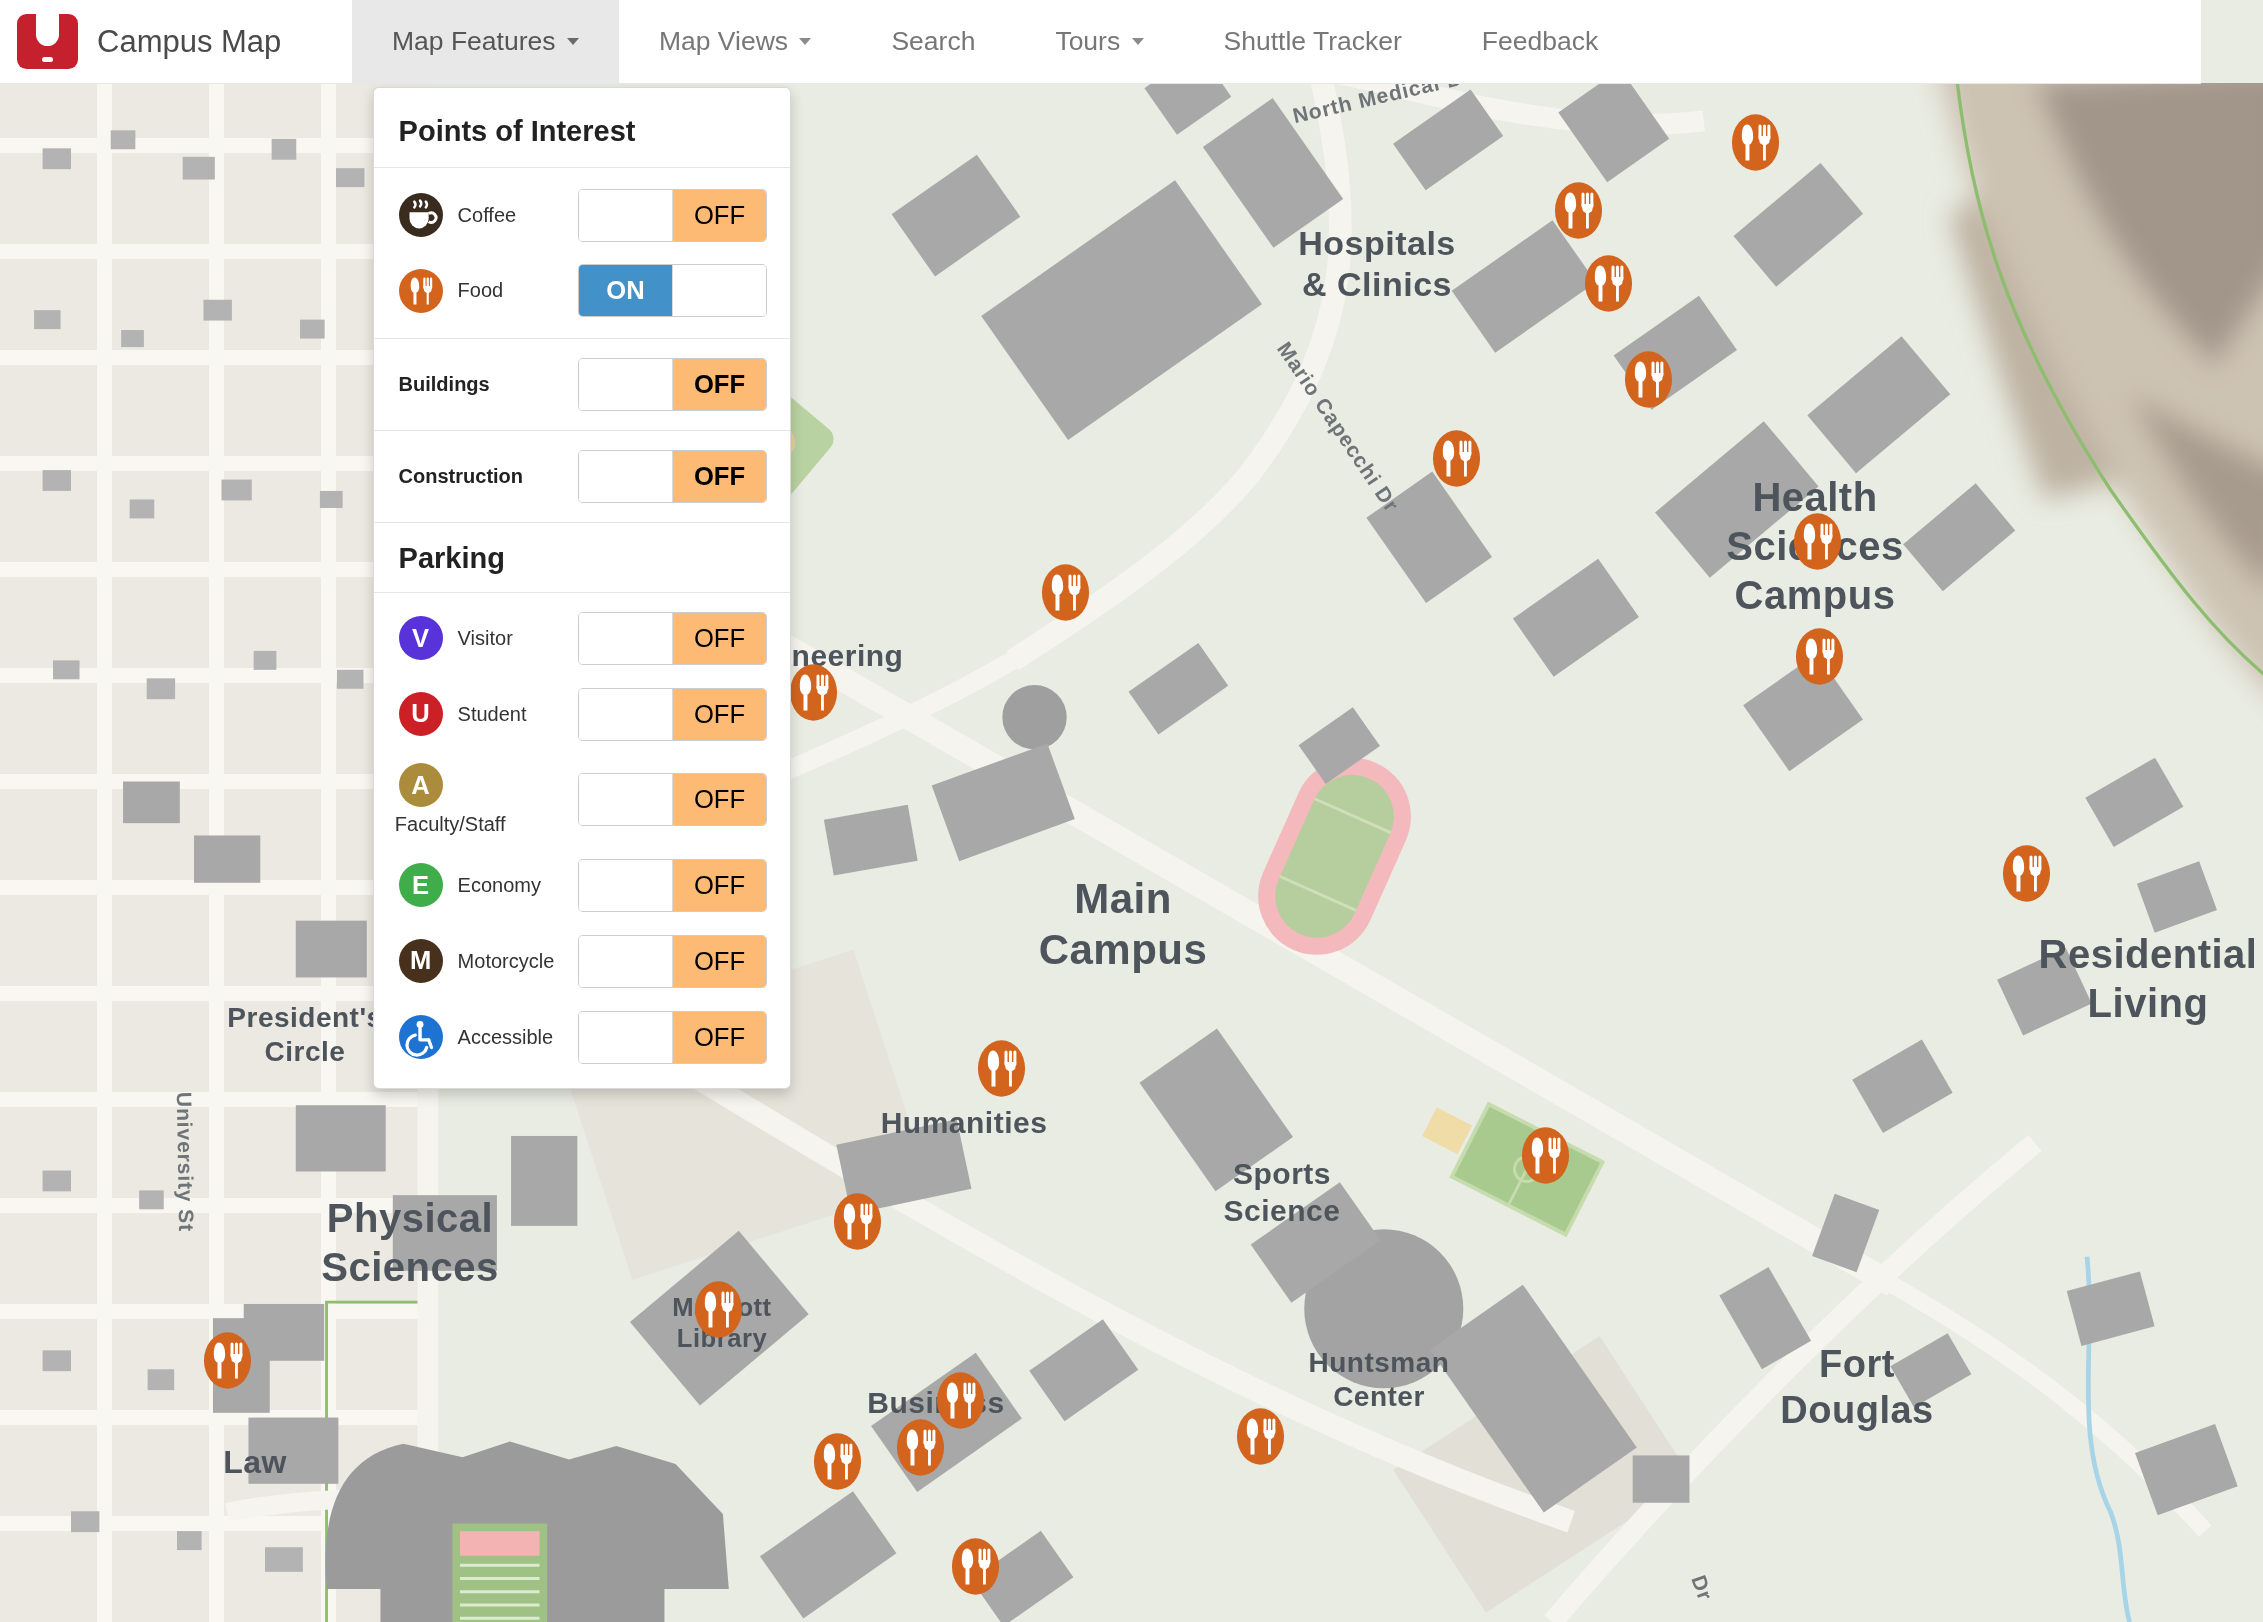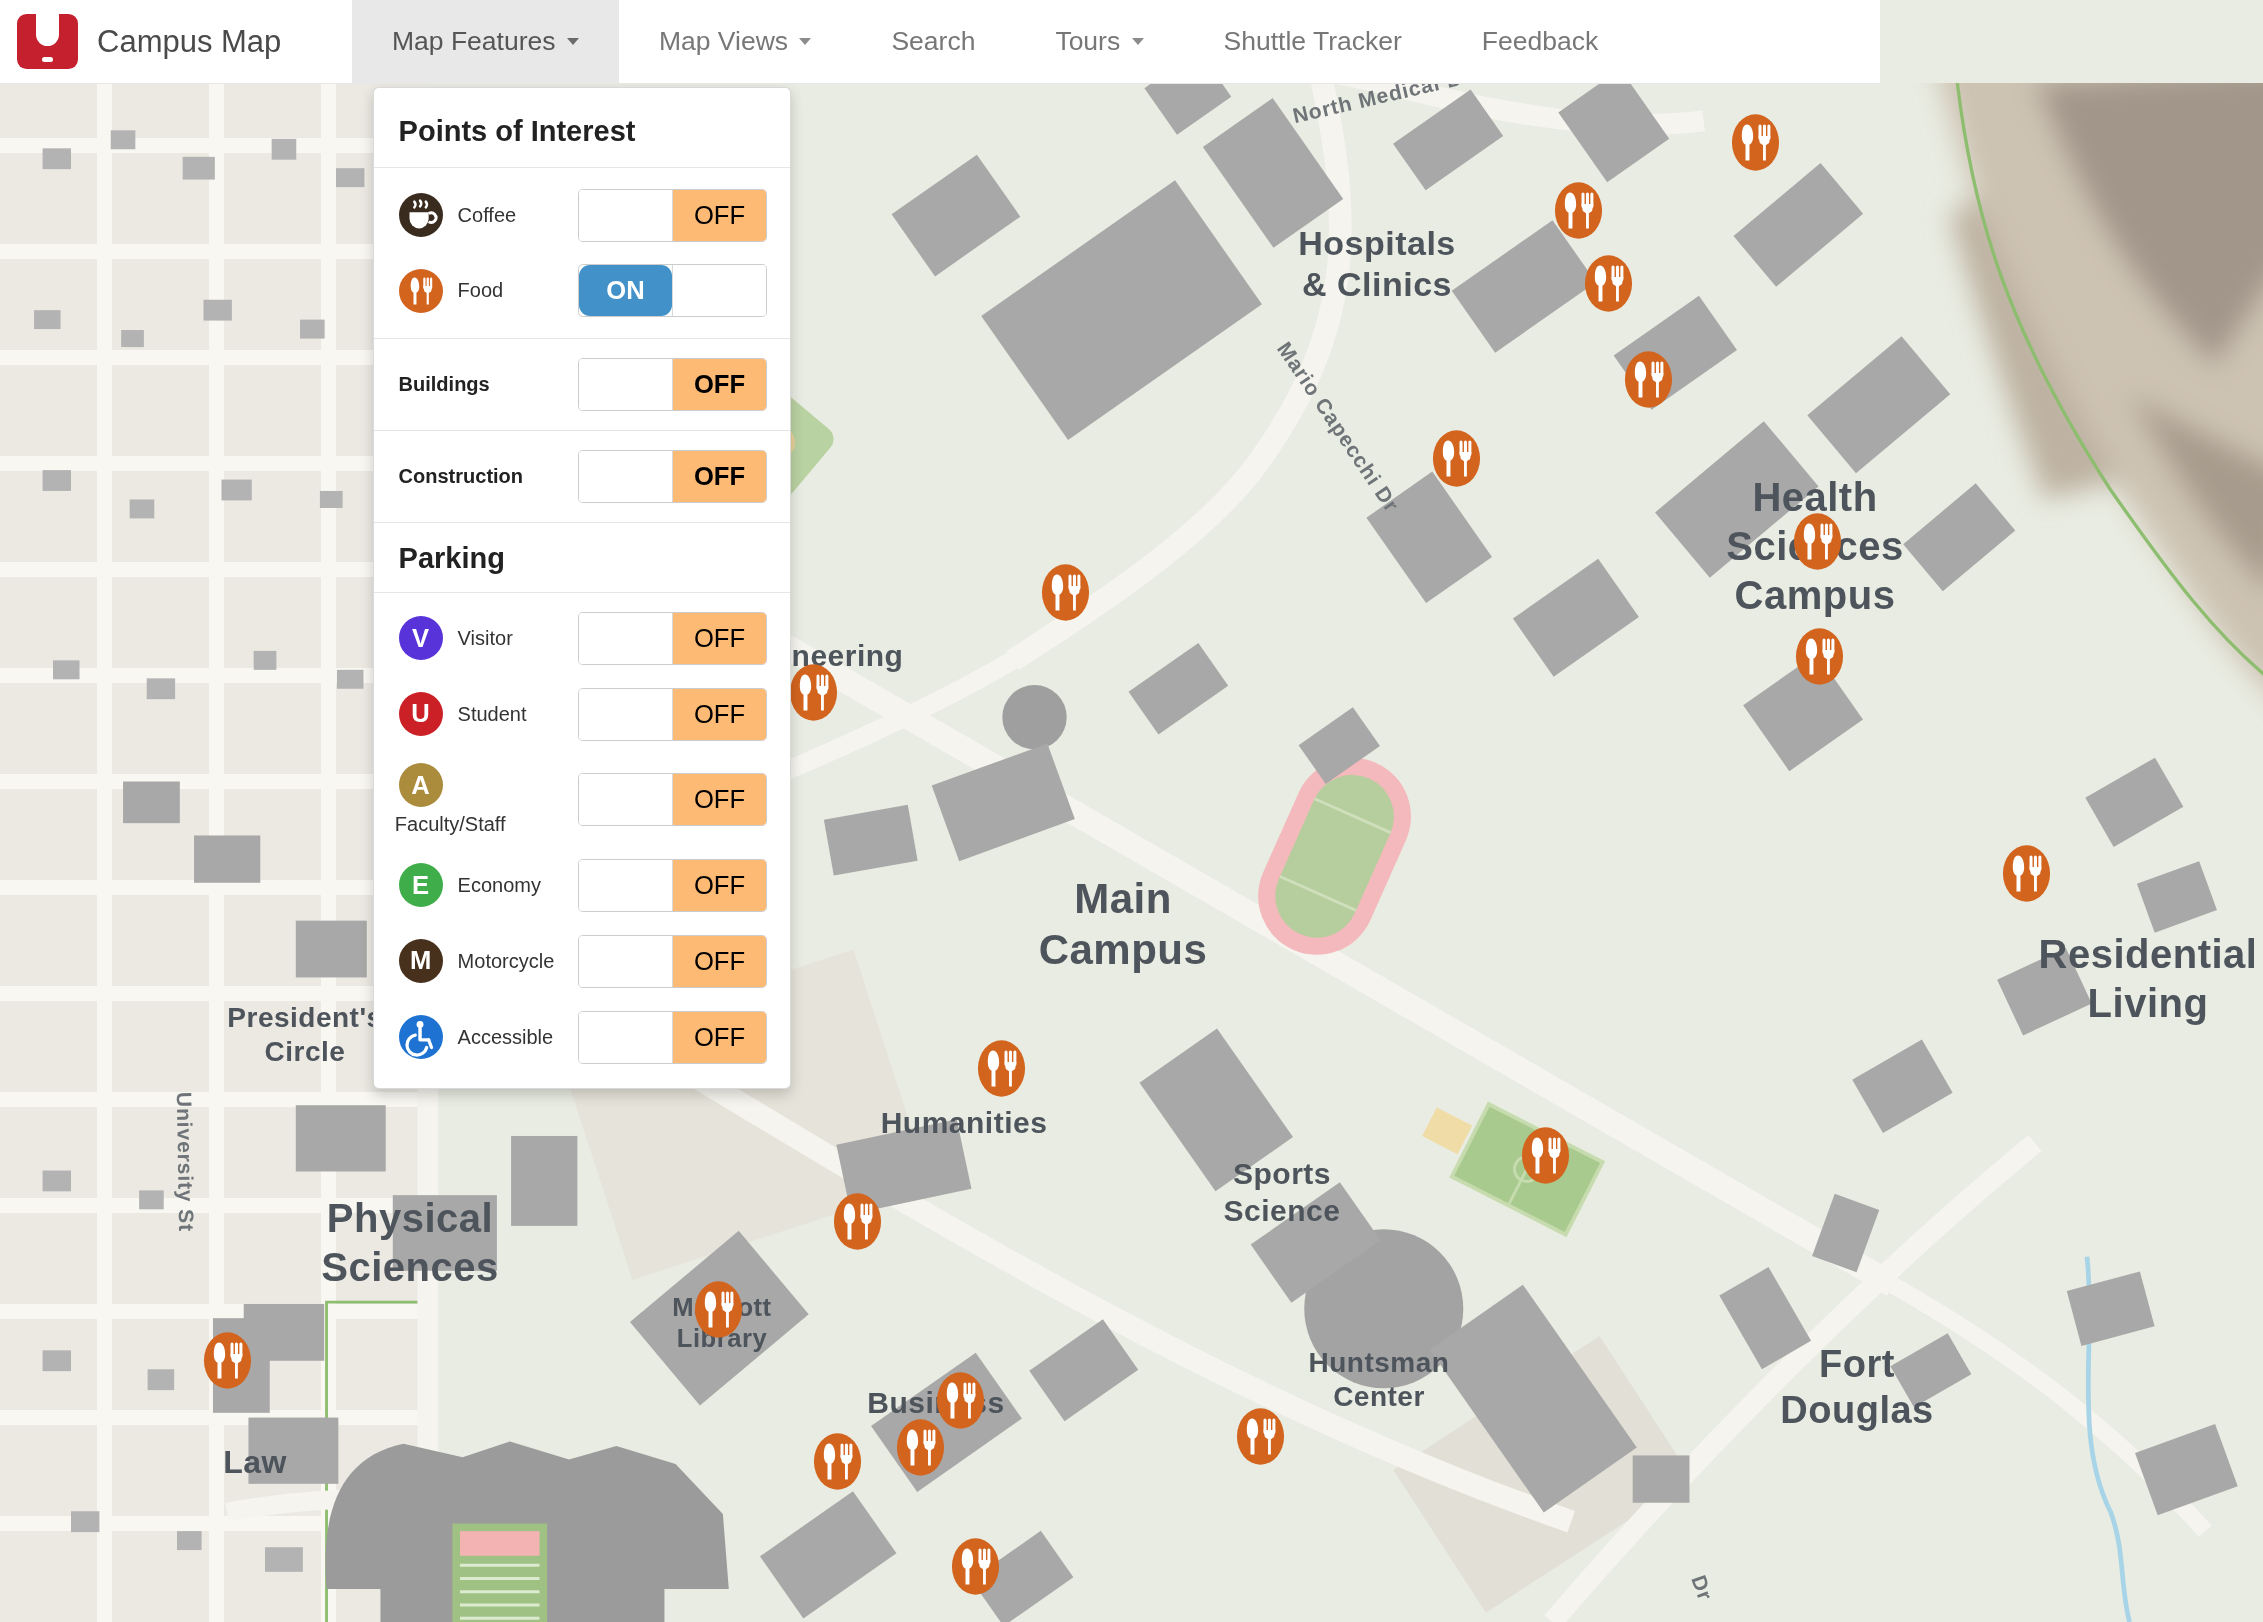--- a/index.html
+++ b/index.html
@@ -2,21 +2,21 @@
 <html style="font-size:15px"><head>
 <meta charset="utf-8">
 <style>
   html,body{margin:0;padding:0;}
   body{
     width:2264px;height:1622px;overflow:hidden;position:relative;
     font-family:"Liberation Sans", sans-serif;background:#e9ece2;
   }
   
   .navbar{
-    position:absolute;left:0;top:0;width:1880px;height:83px;background:#ffffff;
+    position:absolute;left:0;top:0;width:2201px;height:83px;background:#ffffff;
     border-bottom:0.9px solid #e7e7e7;z-index:40;display:flex;align-items:stretch;
   }
   .brand{display:flex;align-items:center;gap:19px;padding-left:17px;width:352px;box-sizing:border-box;}
   .ulogo{width:61px;height:55px;background:#c4202e;border-radius:9.5px;position:relative;flex:0 0 auto;}
   .ulogo::after{content:"";position:absolute;left:19px;top:0;width:23px;height:32px;background:#ffffff;
     border-bottom-left-radius:11.4px;border-bottom-right-radius:11.4px;}
   .ulogo::before{content:"";position:absolute;left:24.6px;bottom:6.6px;width:11.4px;height:5.7px;background:#ffffff;border-radius:2.8px;z-index:1;}
   .brand-title{font-size:31px;color:#4a4a4a;white-space:nowrap;}
   .nav-items{display:flex;align-items:stretch;}
   .nav-item{display:flex;align-items:center;padding:0 40px;font-size:26.5px;color:#777;cursor:pointer;white-space:nowrap;}
@@ -49,21 +49,21 @@
   .picon .ltr{color:#fff;font-weight:700;font-size:25.6px;line-height:1;}
   .plabel{font-size:20px;color:#333;}
   .plabel.b{font-weight:700;color:#222;}
   .spacer{flex:1;}
   .switch{width:189px;height:53px;border:0.9px solid #ccc;border-radius:4.7px;display:flex;overflow:hidden;
     background:#fff;flex:0 0 auto;cursor:pointer;box-sizing:border-box;}
   .sw-handle{flex:1 1 50%;background:#fff;}
   .sw-label{flex:1 1 50%;display:flex;align-items:center;justify-content:center;font-size:25.6px;color:#000;}
   .switch.off .sw-handle{border-right:0.9px solid #d9d9d9;}
   .switch.off .sw-label{background:#fdba74;}
-  .switch.on .sw-label{background:#4291c8;color:#fff;order:0;font-weight:700;border-radius:11px;}
+  .switch.on .sw-label{background:#4291c8;color:#fff;order:0;font-weight:700;}
   .switch.on .sw-handle{order:1;border-left:0.9px solid #d9d9d9;}
   .switch.boldtxt .sw-label{font-weight:700;}
   .fac-left{display:flex;flex-direction:column;align-items:flex-start;gap:5.7px;}
   .fac-left .plabel{margin-left:-3.8px;}
 </style>
 </head>
 <body>
 
 <div class="navbar">
   <div class="brand">

